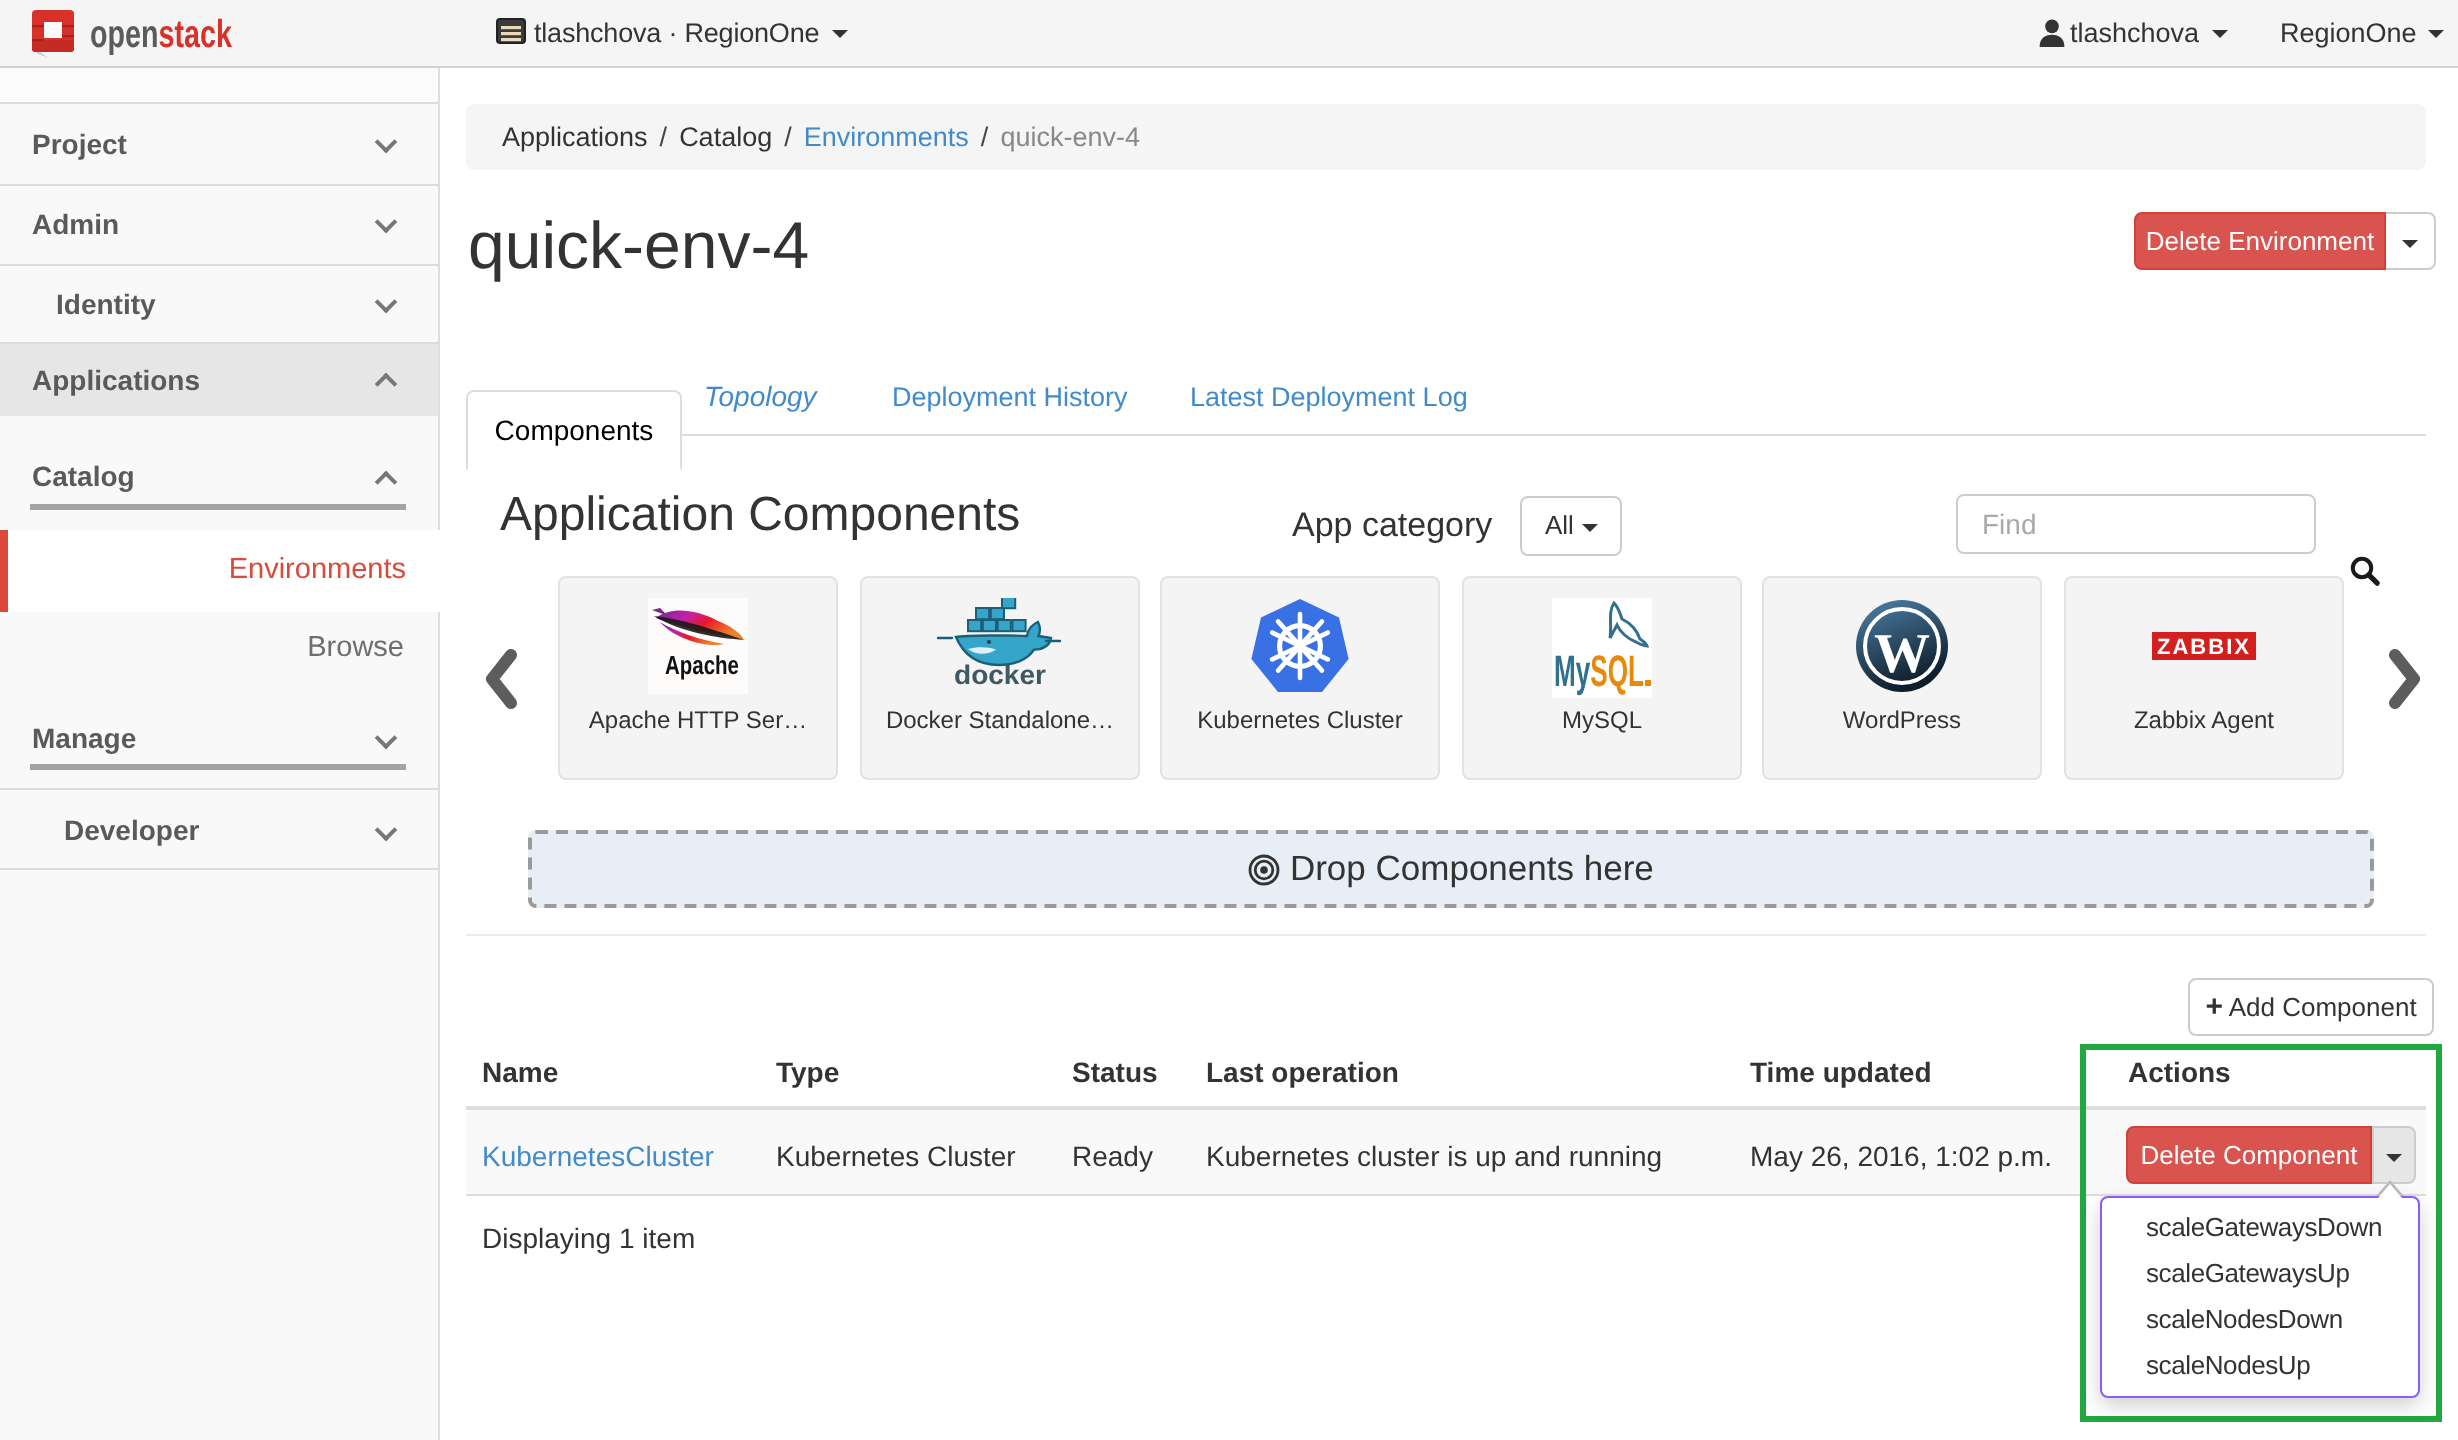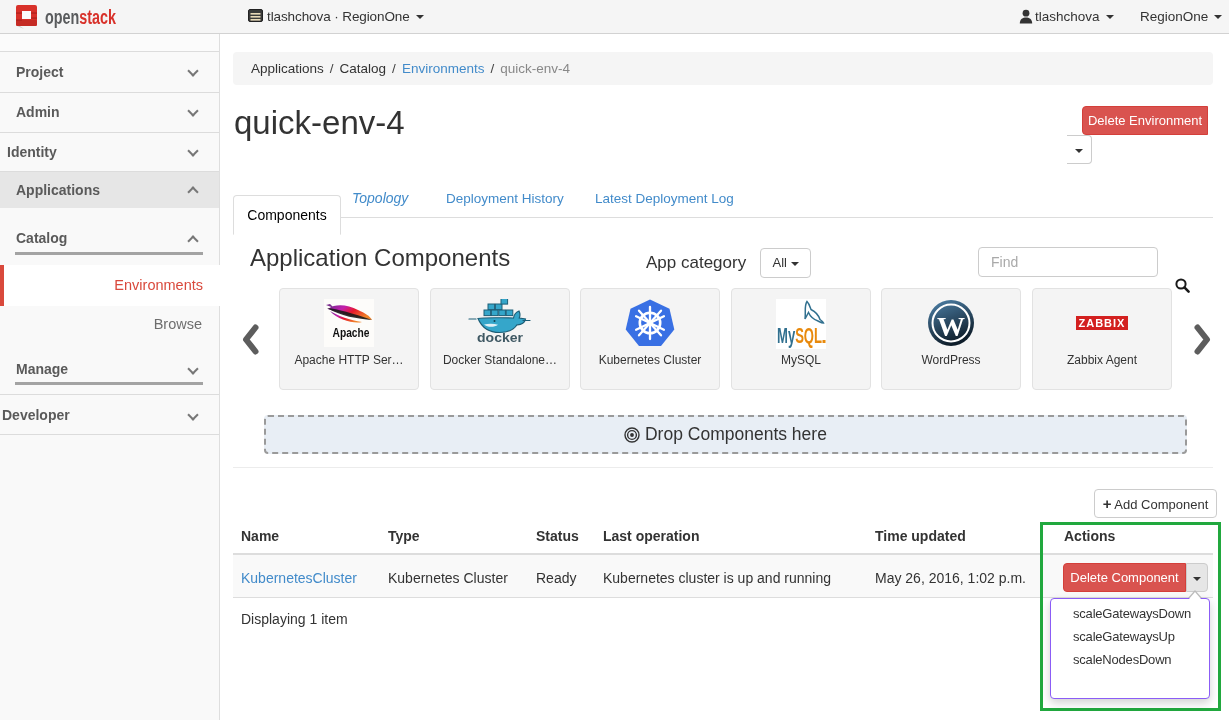--- a/index.html
+++ b/index.html
@@ -66,39 +66,39 @@
   <div class="abs" style="left:1035px; top:9px; font-size:13.5px; color:#333; white-space:nowrap;">tlashchova<span class="caret-d" style="margin-left:6px;"></span></div>
   <div class="abs" style="left:1140px; top:9px; font-size:13.5px; color:#333; white-space:nowrap;">RegionOne<span class="caret-d" style="margin-left:6px;"></span></div>
 </div>
 
 <div id="sidebar"></div>
 <div id="sidebar-border"></div>
 
 <div class="side-row" style="top:34px; height:18px; background:#fbfbfb; border-bottom:1px solid #dcdcdc;"></div>
 <div class="side-row side-h" style="top:53px; height:40px; line-height:39px; padding-left:16px; border-bottom:1px solid #dcdcdc;">Project<span class="chev down" style="right:22px; top:14px;"></span></div>
 <div class="side-row side-h" style="top:93px; height:40px; line-height:39px; padding-left:16px; border-bottom:1px solid #dcdcdc;">Admin<span class="chev down" style="right:22px; top:14px;"></span></div>
-<div class="side-row side-h" style="top:133px; height:39px; line-height:38px; padding-left:7px; border-bottom:1px solid #dcdcdc;">Identity<span class="chev down" style="right:22px; top:14px;"></span></div>
+<div class="side-row side-h" style="top:133px; height:39px; line-height:38px; padding-left:28px; border-bottom:1px solid #dcdcdc;">Identity<span class="chev down" style="right:22px; top:14px;"></span></div>
 <div class="side-row side-h" style="top:172px; height:36px; line-height:36px; padding-left:16px; background:#e6e6e6;">Applications<span class="chev up" style="right:22px; top:16px;"></span></div>
 <div class="side-row side-h" style="top:218px; height:40px; line-height:40px; padding-left:16px;">Catalog<span class="chev up" style="right:22px; top:19px;"></span></div>
 <div class="abs" style="left:15px; top:252px; width:188px; height:3px; background:#a3a3a3;"></div>
 <div class="side-row" style="top:265px; height:41px; width:220px; background:#fff; line-height:41px; text-align:right; padding-right:17px; color:#d9493c; font-size:14.5px;">Environments<span class="abs" style="left:0; top:0; width:4px; height:41px; background:#d9493c;"></span></div>
 <div class="side-row" style="top:306px; height:37px; line-height:37px; text-align:right; padding-right:17px; color:#6e6e6e; font-size:14.5px;">Browse</div>
 <div class="side-row side-h" style="top:349px; height:40px; line-height:40px; padding-left:16px;">Manage<span class="chev down" style="right:22px; top:16px;"></span></div>
 <div class="abs" style="left:15px; top:382px; width:188px; height:3px; background:#a3a3a3;"></div>
 <div class="side-row" style="top:394px; height:1px; background:#dcdcdc;"></div>
-<div class="side-row side-h" style="top:395px; height:40px; line-height:40px; padding-left:2px; border-bottom:1px solid #dcdcdc;">Developer<span class="chev down" style="right:22px; top:16px;"></span></div>
+<div class="side-row side-h" style="top:395px; height:40px; line-height:40px; padding-left:32px; border-bottom:1px solid #dcdcdc;">Developer<span class="chev down" style="right:22px; top:16px;"></span></div>
 
 <div class="abs" style="left:233px; top:52px; width:980px; height:33px; background:#f5f5f5; border-radius:4px; line-height:33px; padding-left:18px; font-size:13.5px;">
   <span style="color:#333;">Applications</span><span style="color:#444; padding:0 6px;">/</span><span style="color:#333;">Catalog</span><span style="color:#444; padding:0 6px;">/</span><a class="blue" href="#">Environments</a><span style="color:#444; padding:0 6px;">/</span><span style="color:#888;">quick-env-4</span>
 </div>
 
 <div class="abs" style="left:234px; top:103px; height:40px; line-height:40px; font-size:33px; color:#333;">quick-env-4</div>
 
 <div class="abs" style="left:1067px; top:106px; height:29px;">
-  <div class="btn btn-danger" style="width:126px; height:29px; line-height:27px; border-radius:4px 0 0 4px; float:left;margin-left:15px;">Delete Environment</div>
+  <div class="btn btn-danger" style="width:126px; height:29px; line-height:27px; border-radius:4px 0 0 4px; float:left;">Delete Environment</div>
   <div class="btn" style="width:25px; height:29px; line-height:27px; border-radius:0 4px 4px 0; border-left:none; float:left;"><span class="caret-d"></span></div>
 </div>
 
 <div class="abs" style="left:233px; top:179px; width:980px; height:39px; border-bottom:1px solid #ddd;"></div>
 <div class="abs" style="left:233px; top:179px; width:108px; height:40px; background:#fff; border:1px solid #ddd; border-bottom:1px solid #fff; border-radius:4px 4px 0 0; line-height:38px; text-align:center; color:#000000;margin-top:16px;">Components</div>
 <a class="blue abs" href="#" style="left:352px; top:179px; height:39px; line-height:39px;font-style:italic;">Topology</a>
 <a class="blue abs" href="#" style="left:446px; top:179px; height:39px; line-height:39px; font-size:13.5px;">Deployment History</a>
 <a class="blue abs" href="#" style="left:595px; top:179px; height:39px; line-height:39px; font-size:13.5px;">Latest Deployment Log</a>
 
 <div class="abs" style="left:250px; top:243px; height:30px; line-height:30px; font-size:24px; color:#333;text-align:center;">Application Components</div>
@@ -233,15 +233,16 @@
   <div class="btn btn-danger" style="width:123px; height:29px; line-height:27px; border-radius:4px 0 0 4px; float:left;">Delete Component</div>
   <div class="btn" style="width:22px; height:29px; line-height:27px; border-radius:0 4px 4px 0; background:#e6e6e6; float:left;"><span class="caret-d"></span></div>
 </div>
 
 <div class="abs" style="left:1040px; top:522px; width:181px; height:189px; border:3px solid #21a83e;"></div>
 
 <div class="abs" style="left:1050px; top:598px; width:160px; height:101px; background:#fff; border:1px solid #8b5cf6; border-radius:4px; box-shadow:0 4px 10px rgba(0,0,0,0.18); font-size:13px; letter-spacing:-0.2px; color:#333; padding-top:2.5px;">
   <div style="padding-left:22px; line-height:23px;">scaleGatewaysDown</div>
   <div style="padding-left:22px; line-height:23px;">scaleGatewaysUp</div>
   <div style="padding-left:22px; line-height:23px;">scaleNodesDown</div>
+  <div style="padding-left:22px; line-height:23px;">scaleNodesUp</div>
 </div>
 <div class="abs" style="left:1188px; top:590px; width:0; height:0; border-left:7px solid transparent; border-right:7px solid transparent; border-bottom:8px solid #bbb;"></div>
 <div class="abs" style="left:1189px; top:591.5px; width:0; height:0; border-left:6px solid transparent; border-right:6px solid transparent; border-bottom:7px solid #fff;"></div>
 
 </body></html>

